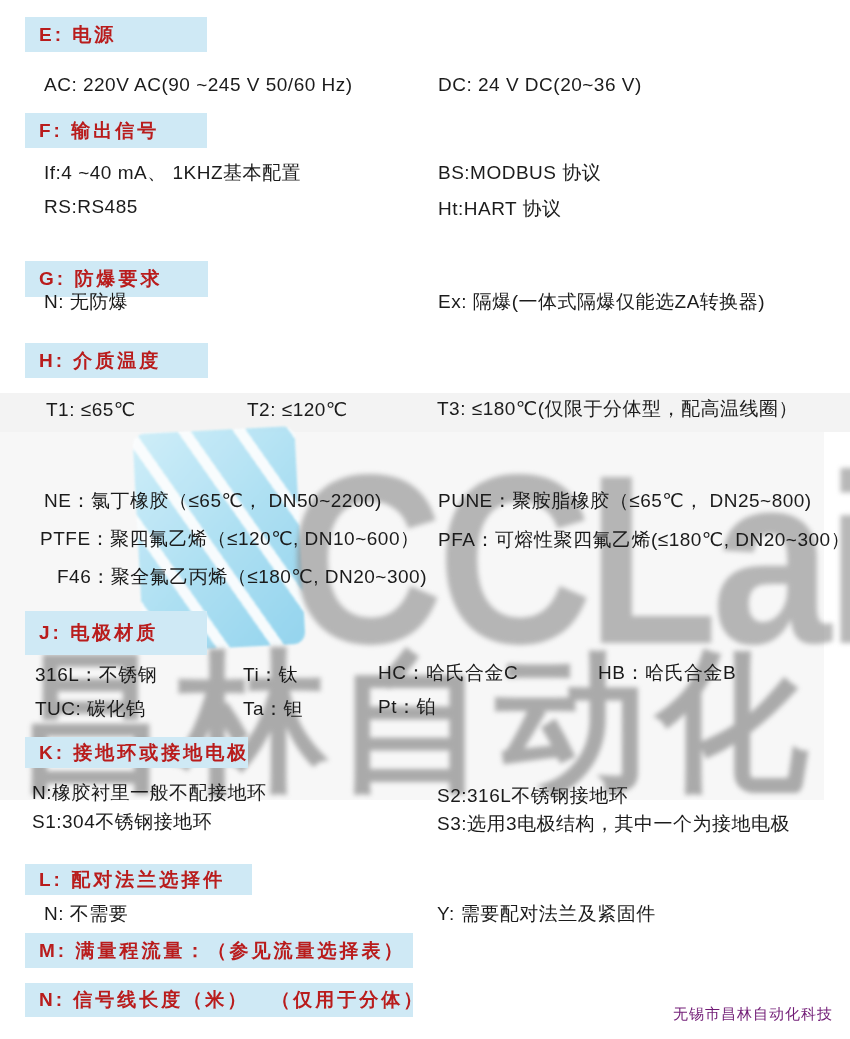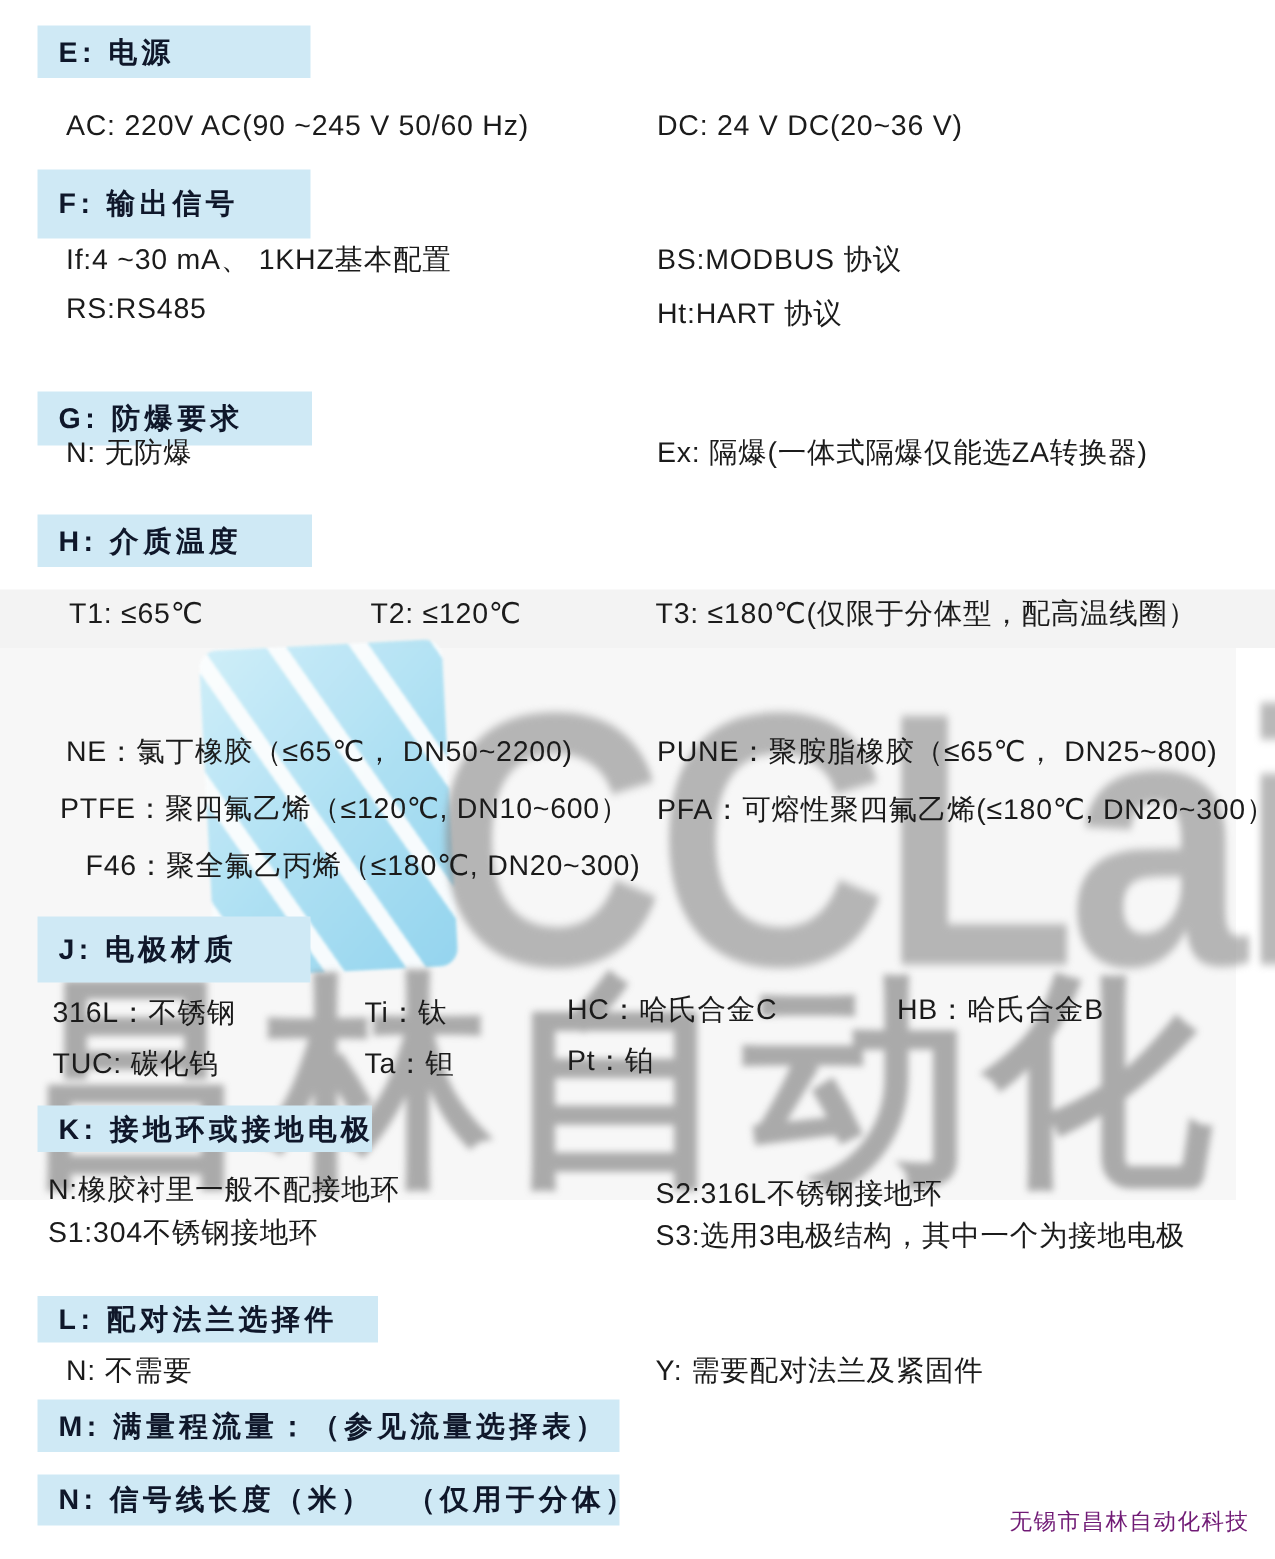--- a/index.html
+++ b/index.html
@@ -25,21 +25,21 @@
   }
   .wm-brand{
     position:absolute;left:16px;top:645px;z-index:1;
     font-size:152px;font-weight:bold;letter-spacing:8px;line-height:1;white-space:nowrap;
     color:#868686;opacity:.68;filter:blur(2.5px);
   }
   
   .hdr{
     position:absolute;z-index:2;background:#cfe9f5;display:flex;align-items:center;
     padding-left:14px;box-sizing:border-box;
-    font-size:19px;font-weight:bold;letter-spacing:3px;color:#0f172a;white-space:nowrap;
+    font-size:19px;font-weight:bold;letter-spacing:3px;color:#b91c1c;white-space:nowrap;
   }
   .txt{
     position:absolute;z-index:2;font-size:19px;letter-spacing:.5px;white-space:nowrap;color:#1b1b1b;
   }
   .footer{
     position:absolute;z-index:2;left:673px;top:1005px;font-size:15px;font-weight:normal;
     letter-spacing:1px;color:#701a75;white-space:nowrap;
   }
 </style>
 </head>
@@ -51,22 +51,22 @@
   <div class="tint"></div>
 
   <div class="wm-flag"></div>
   <div class="wm-cclair">CCLair</div>
   <div class="wm-brand">昌林自动化</div>
 
   <div class="hdr" style="left:25px;top:17px;width:182px;height:35px;">E: 电源</div>
   <div class="txt" style="left:44px;top:74px;">AC: 220V AC(90 ~245 V  50/60 Hz)</div>
   <div class="txt" style="left:438px;top:74px;">DC:  24 V DC(20~36 V)</div>
 
-  <div class="hdr" style="left:25px;top:113px;width:182px;height:46px;">F: 输出信号</div>
-  <div class="txt" style="left:44px;top:160px;">If:4 ~30 mA、 1KHZ基本配置</div>
+  <div class="hdr" style="left:25px;top:113px;width:182px;height:35px;">F: 输出信号</div>
+  <div class="txt" style="left:44px;top:160px;">If:4 ~40 mA、 1KHZ基本配置</div>
   <div class="txt" style="left:438px;top:160px;">BS:MODBUS 协议</div>
   <div class="txt" style="left:44px;top:196px;">RS:RS485</div>
   <div class="txt" style="left:438px;top:196px;">Ht:HART  协议</div>
 
   <div class="hdr" style="left:25px;top:238px;width:183px;height:36px;margin-top:23px;">G: 防爆要求</div>
   <div class="txt" style="left:44px;top:289px;">N: 无防爆</div>
   <div class="txt" style="left:438px;top:289px;">Ex: 隔爆(一体式隔爆仅能选ZA转换器)</div>
 
   <div class="hdr" style="left:25px;top:343px;width:183px;height:35px;">H: 介质温度</div>
   <div class="txt" style="left:46px;top:398px;">T1: ≤65℃</div>

